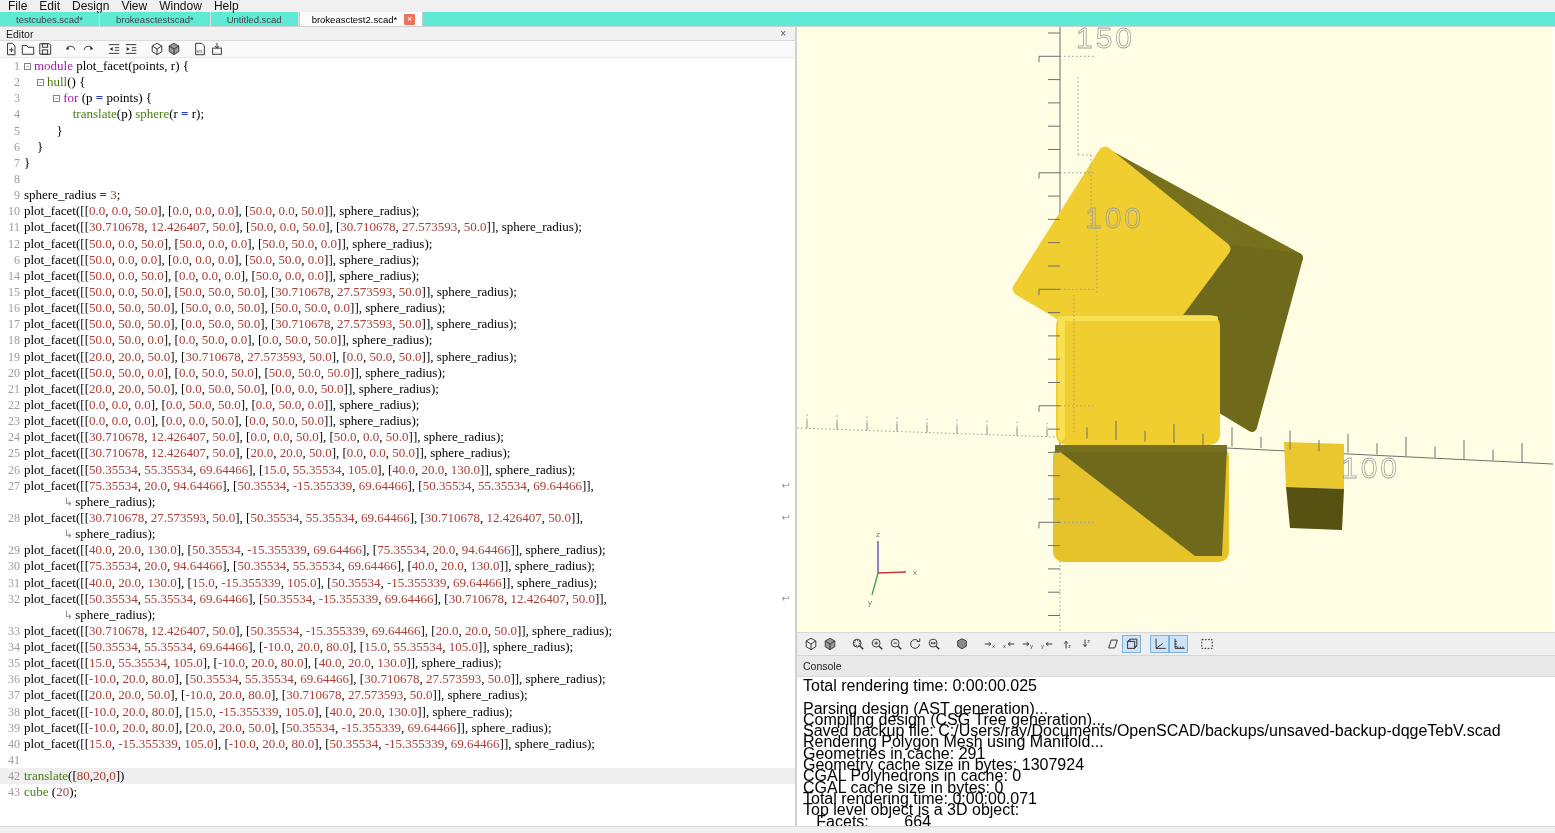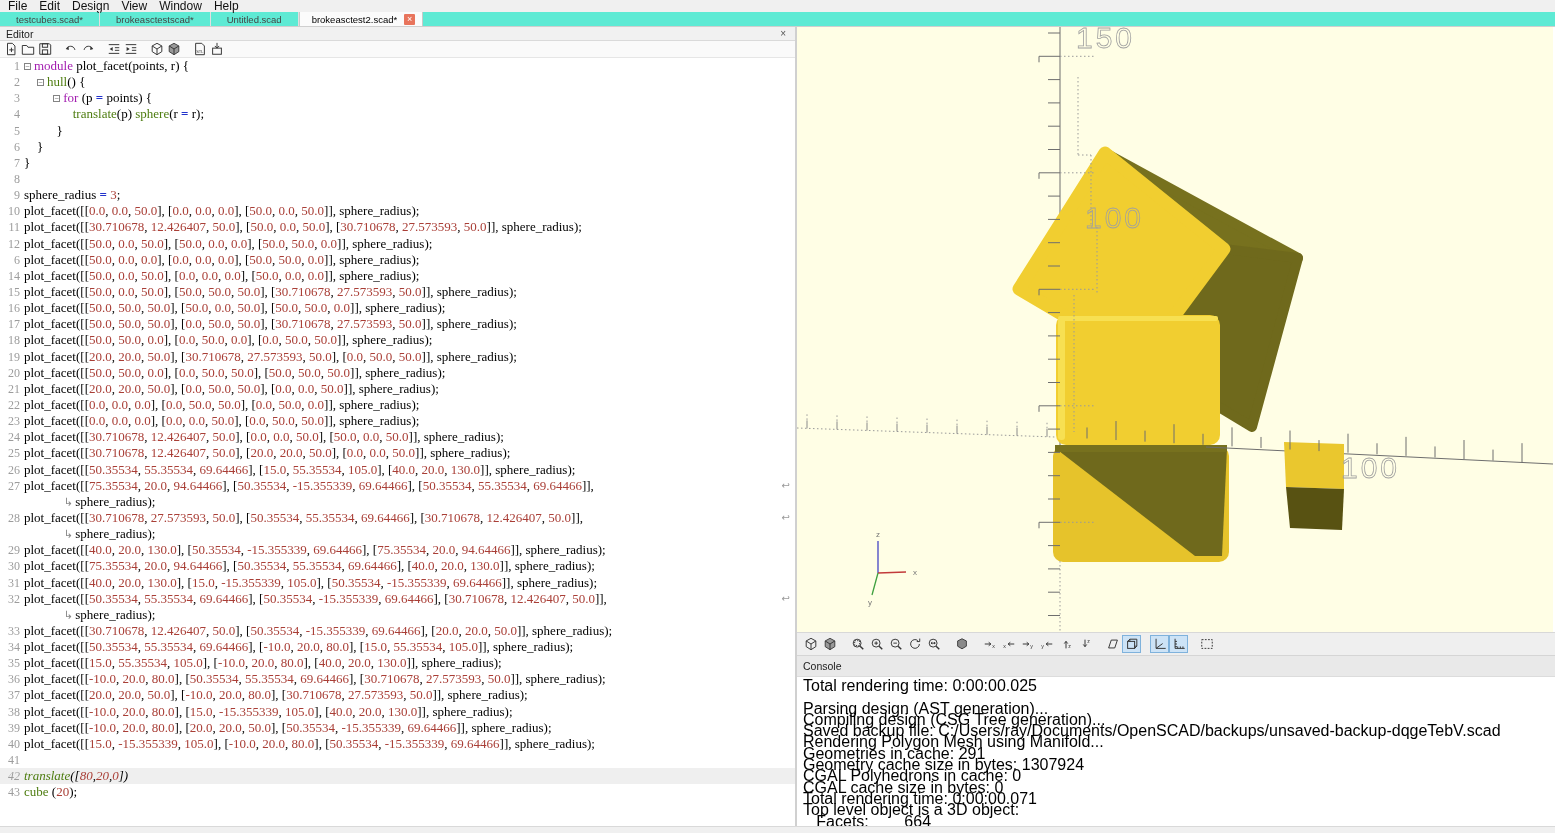--- a/index.html
+++ b/index.html
@@ -23,21 +23,21 @@
   .editor-pane { width:797px; background:#fff; display:flex; flex-direction:column; border-right:2px solid #d0d0d0; }
   .ed-header { height:14px; background:#f1f1f1; border-bottom:1px solid #dadada; display:flex; align-items:center; font-size:10.5px; color:#222; padding:0 6px; }
   .ed-header .sp { flex:1; }
   .ed-close { color:#555; font-size:10px; cursor:pointer; padding:0 3px; }
   .ed-toolbar { height:17px; background:#fafafa; border-bottom:1px solid #e6e6e6; display:flex; align-items:center; padding-left:2px; }
   .tbtn { width:17px; height:16px; display:flex; align-items:center; justify-content:center; cursor:pointer; }
   .tbtn.gap { margin-left:9px; }
 
   .code { flex:1; overflow:hidden; font-family:"Liberation Serif", serif; font-size:13px; background:#fff; }
   .row { display:flex; height:16.15px; line-height:16.15px; }
-  .row.current { background:#efefef;font-style:italic; }
+  .row.current { background:#efefef; }
   .ln { width:24px; text-align:right; padding-right:4px; color:#9c9c9c; font-size:12px; flex:none; user-select:none; }
   .ct { white-space:pre; position:relative; flex:1; color:#000; }
   .ct.contct { padding-left:40px; }
   .kw { color:#a21caf; }
   .fn { color:#4d7c0f; }
   .num { color:#a93e36; }
   .op { color:#2233cc; font-weight:bold; }
   .fold { display:inline-block; width:7px; height:7px; border:1px solid #848484; line-height:5px; font-size:8px; text-align:center; color:#555; margin:0 3px 1px 0; vertical-align:1px; background:#fff; cursor:pointer; }
   .wrapend { position:absolute; right:5px; top:0; color:#999; font-size:10px; font-family:"DejaVu Sans", sans-serif; }
   .hook { color:#888; margin-right:2px; font-family:"DejaVu Sans", sans-serif; font-size:11px; }

